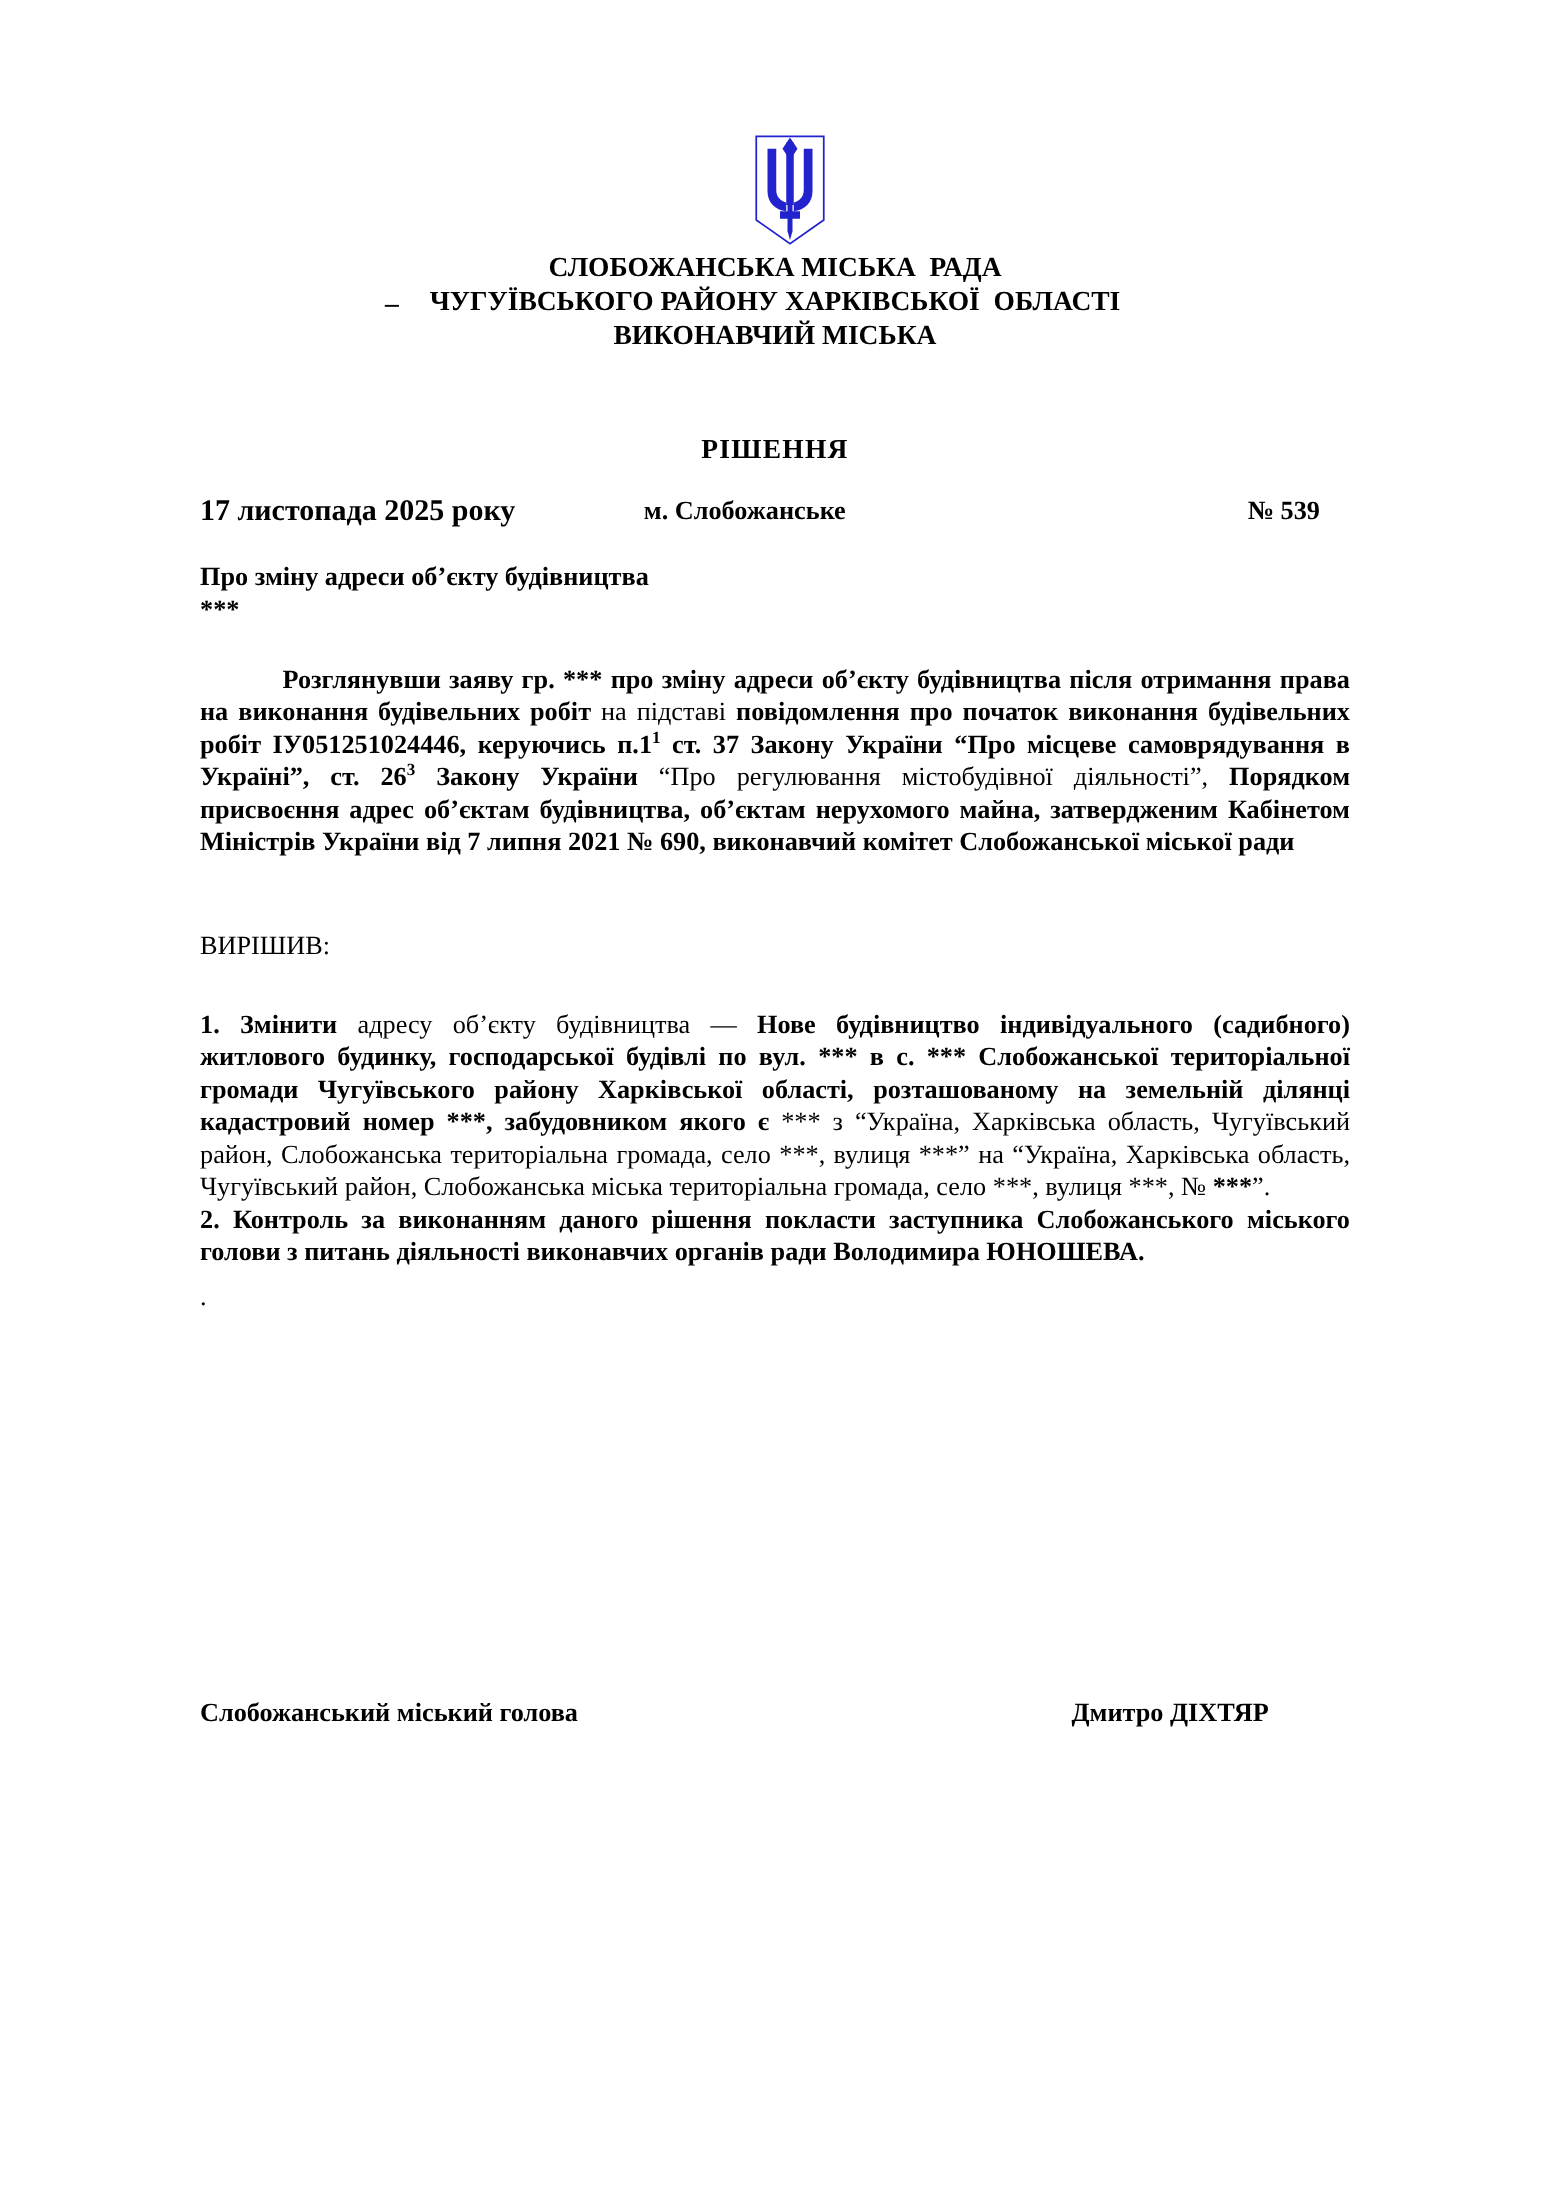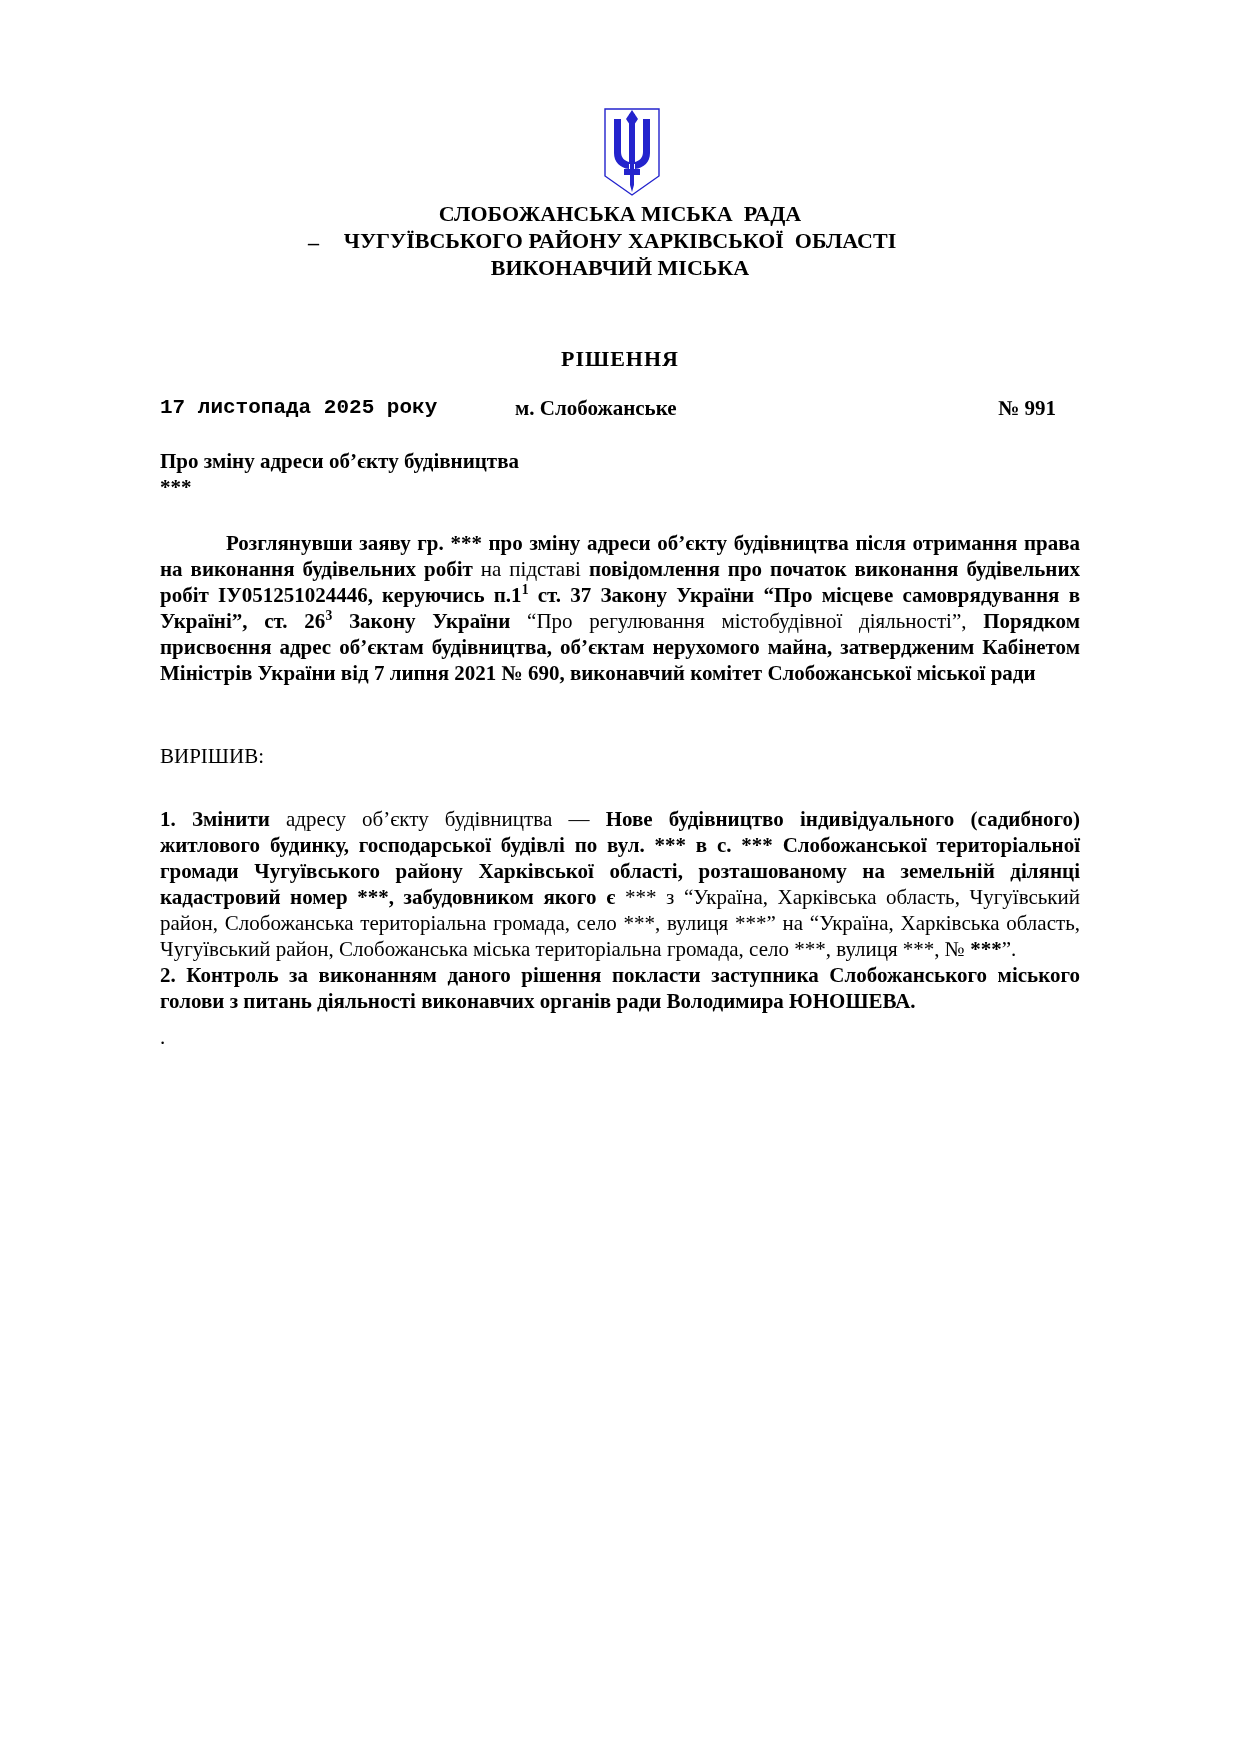--- a/index.html
+++ b/index.html
@@ -26,21 +26,21 @@
   }
   .stray-underscore {
     position: absolute; top: 222px; left: 308px;
     font-size: 22px; font-weight: bold;
   }
 
   .doc-type { top: 346px; text-align: center; }
   .doc-type span { font-size: 22px; font-weight: bold; letter-spacing: 1px; }
 
   .meta-row { top: 396px; height: 30px; }
-  .meta-row .date  { position: absolute; left: 0; font-size: 21px; font-weight: bold; font-family: Liberation Mono, monospace; }
+  .meta-row .date  { position: absolute; left: 0; font-size: 24px; font-weight: bold; }
   .meta-row .place { position: absolute; left: 355px; font-size: 21px; font-weight: bold; }
   .meta-row .num   { position: absolute; right: 24px; font-size: 21px; font-weight: bold; }
 
   .subject { top: 448px; font-size: 21px; line-height: 26px; font-weight: bold; }
 
   .preamble {
     top: 530px;
     font-size: 21px; line-height: 26px;
     text-align: justify;
     text-indent: 66px;
@@ -85,32 +85,36 @@
     <div class="header-line">ВИКОНАВЧИЙ МІСЬКА</div>
   </div>
 
   <div class="abs doc-type">
     <span>РІШЕННЯ</span>
   </div>
 
   <div class="abs meta-row">
     <span class="date">17 листопада 2025 року</span>
     <span class="place">м. Слобожанське</span>
-    <span class="num">№ 991</span>
+    <span class="num">№ 539</span>
   </div>
 
   <div class="abs subject">
     <div>Про зміну адреси об’єкту будівництва</div>
     <div>***</div>
   </div>
 
   <p class="abs preamble"><span class="b">Розглянувши заяву гр. *** про зміну адреси об’єкту будівництва після отримання права на виконання будівельних робіт </span><span class="n">на підставі </span><span class="b">повідомлення про початок виконання будівельних робіт ІУ051251024446, керуючись п.1</span><span class="b sup">1</span><span class="b"> ст. 37 Закону України “Про місцеве самоврядування в Україні”, ст. 26</span><span class="b sup">3</span><span class="b"> Закону України </span><span class="n">“Про регулювання містобудівної діяльності”, </span><span class="b">Порядком присвоєння адрес об’єктам будівництва, об’єктам нерухомого майна, затвердженим Кабінетом Міністрів України від 7 липня 2021 № 690, виконавчий комітет Слобожанської міської ради</span></p>
 
   <div class="abs resolved">ВИРІШИВ:</div>
 
   <div class="abs items">
     <p><span class="b">1. Змінити </span><span class="n">адресу об’єкту будівництва — </span><span class="b">Нове будівництво індивідуального (садибного) житлового будинку, господарської будівлі по вул. *** в с. *** Слобожанської територіальної громади Чугуївського району Харківської області, розташованому на земельній ділянці кадастровий номер ***, забудовником якого є </span><span class="n">*** з “Україна, Харківська область, Чугуївський район, Слобожанська територіальна громада, село ***, вулиця ***” на “Україна, Харківська область, Чугуївський район, Слобожанська міська територіальна громада, село ***, вулиця ***, № </span><span class="b">***</span><span class="n">”.</span></p>
     <p class="b">2. Контроль за виконанням даного рішення покласти заступника Слобожанського міського голови з питань діяльності виконавчих органів ради Володимира ЮНОШЕВА.</p>
     <p class="n trailing-dot">.</p>
   </div>
 
+  <div class="abs signature-row">
+    <span class="pos">Слобожанський міський голова</span>
+    <span class="name">Дмитро ДІХТЯР</span>
+  </div>
 
 </div>
 
 </body></html>

